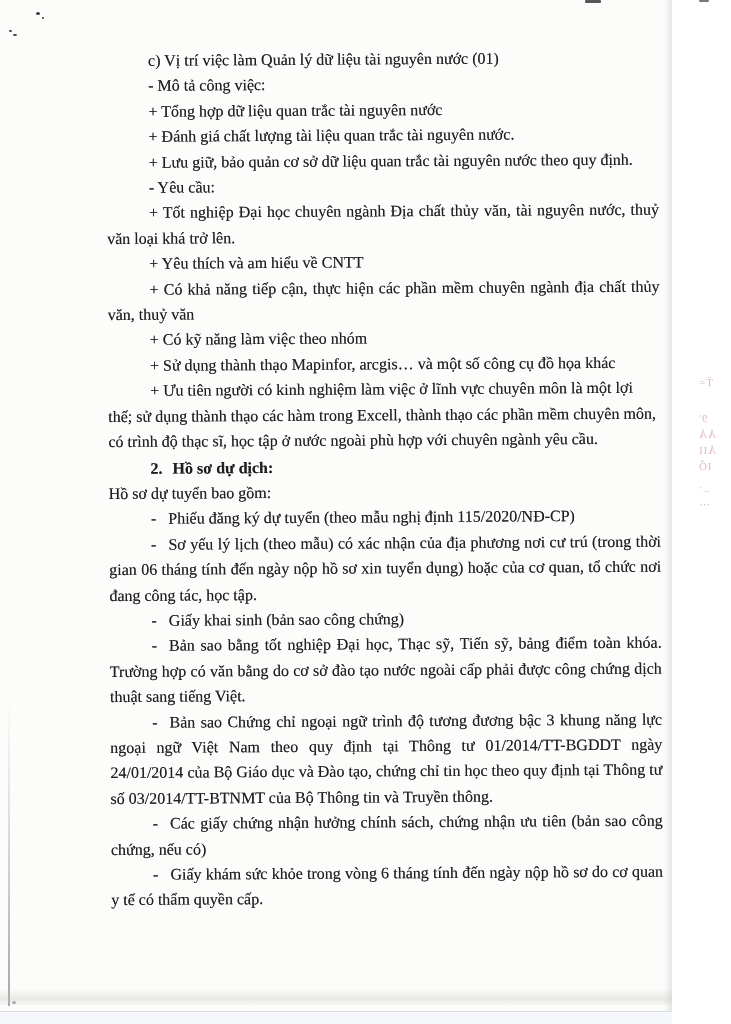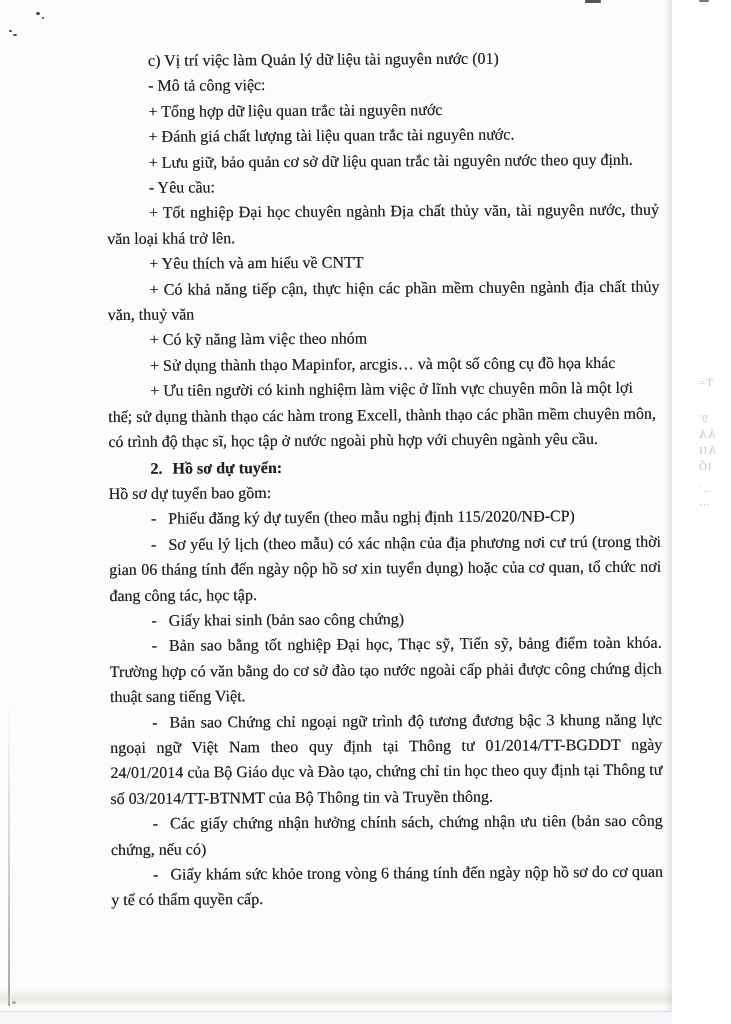--- a/index.html
+++ b/index.html
@@ -94,21 +94,21 @@
       <p>+ Tổng hợp dữ liệu quan trắc tài nguyên nước</p>
       <p>+ Đánh giá chất lượng tài liệu quan trắc tài nguyên nước.</p>
       <p>+ Lưu giữ, bảo quản cơ sở dữ liệu quan trắc tài nguyên nước theo quy định.</p>
       <p>- Yêu cầu:</p>
       <p>+ Tốt nghiệp Đại học chuyên ngành Địa chất thủy văn, tài nguyên nước, thuỷ văn loại khá trở lên.</p>
       <p>+ Yêu thích và am hiểu về CNTT</p>
       <p>+ Có khả năng tiếp cận, thực hiện các phần mềm chuyên ngành địa chất thủy văn, thuỷ văn</p>
       <p>+ Có kỹ năng làm việc theo nhóm</p>
       <p>+ Sử dụng thành thạo Mapinfor, arcgis… và một số công cụ đồ họa khác</p>
       <p class="left-align">+ Ưu tiên người có kinh nghiệm làm việc ở lĩnh vực chuyên môn là một lợi thế; sử dụng thành thạo các hàm trong Excell, thành thạo các phần mềm chuyên môn, có trình độ thạc sĩ, học tập ở nước ngoài phù hợp với chuyên ngành yêu cầu.</p>
-      <p class="heading"><span class="marker">2.</span><span>Hồ sơ dự tuyển:</span></p>
+      <p class="heading"><span class="marker">2.</span><span>Hồ sơ dự dịch:</span></p>
       <p class="flush">Hồ sơ dự tuyển bao gồm:</p>
       <p class="list"><span class="marker">-</span><span>Phiếu đăng ký dự tuyển (theo mẫu nghị định 115/2020/NĐ-CP)</span></p>
       <p class="list"><span class="marker">-</span><span>Sơ yếu lý lịch (theo mẫu) có xác nhận của địa phương nơi cư trú (trong thời gian 06 tháng tính đến ngày nộp hồ sơ xin tuyển dụng) hoặc của cơ quan, tổ chức nơi đang công tác, học tập.</span></p>
       <p class="list"><span class="marker">-</span><span>Giấy khai sinh (bản sao công chứng)</span></p>
       <p class="list"><span class="marker">-</span><span>Bản sao bằng tốt nghiệp Đại học, Thạc sỹ, Tiến sỹ, bảng điểm toàn khóa. Trường hợp có văn bằng do cơ sở đào tạo nước ngoài cấp phải được công chứng dịch thuật sang tiếng Việt.</span></p>
       <p class="list"><span class="marker">-</span><span>Bản sao Chứng chỉ ngoại ngữ trình độ tương đương bậc 3 khung năng lực ngoại ngữ Việt Nam theo quy định tại Thông tư 01/2014/TT-BGDDT ngày 24/01/2014 của Bộ Giáo dục và Đào tạo, chứng chỉ tin học theo quy định tại Thông tư số 03/2014/TT-BTNMT của Bộ Thông tin và Truyền thông.</span></p>
       <p class="list"><span class="marker">-</span><span>Các giấy chứng nhận hưởng chính sách, chứng nhận ưu tiên (bản sao công chứng, nếu có)</span></p>
       <p class="list"><span class="marker">-</span><span>Giấy khám sức khỏe trong vòng 6 tháng tính đến ngày nộp hồ sơ do cơ quan y tế có thẩm quyền cấp.</span></p>
     </div>
 

